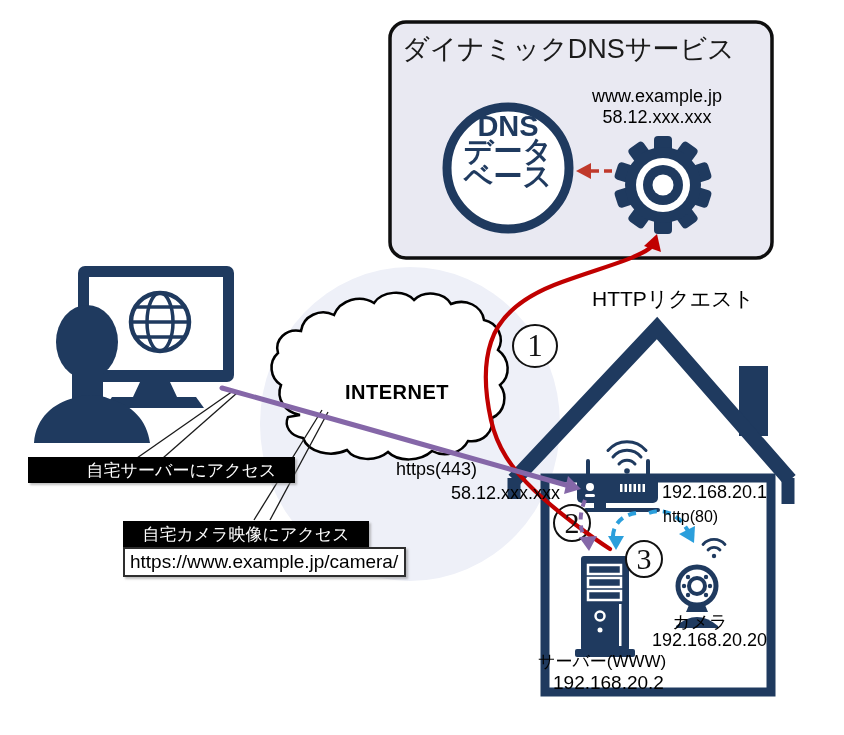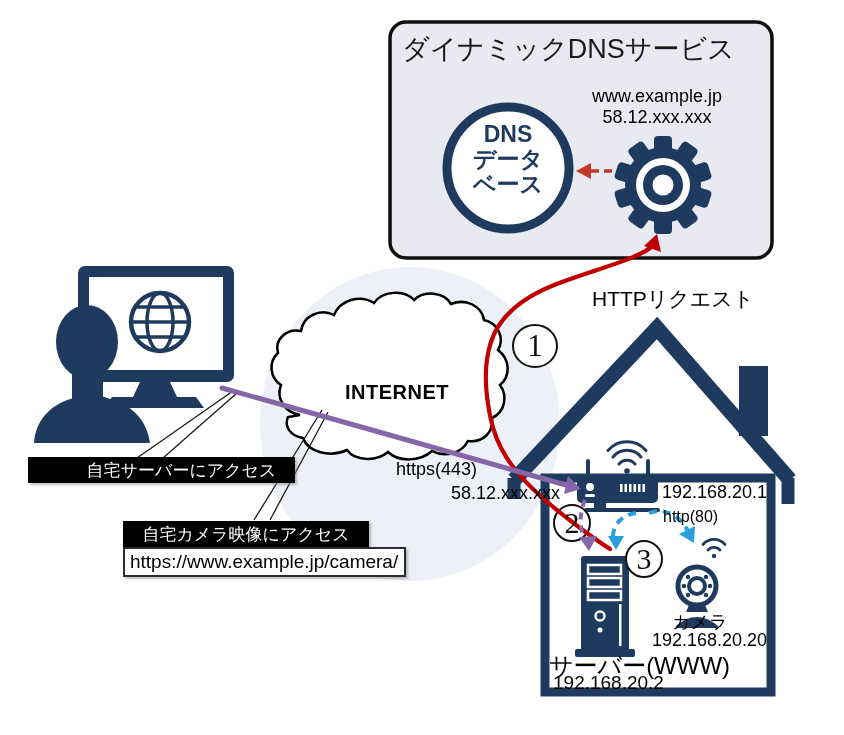--- a/index.html
+++ b/index.html
@@ -186,21 +186,21 @@
       <polygon points="616,550 624,536 608,536" fill="#2b9fdc"></polygon>
     </g>
     <g>
       <path d="M 649,513 C 665,507 680,516 688,531" fill="none" stroke="#2b9fdc" stroke-width="4" stroke-dasharray="8,6"></path>
       <polygon points="694,543 695,526 679,534" fill="#2b9fdc"></polygon>
     </g>
   </svg>
 
   <div class="txt" style="left:402px;top:34px;font-size:27px;color:#1a1a1a;">ダイナミックDNSサービス</div>
 
-  <div class="txt center navy" style="left:448px;top:114px;width:120px;font-size:23px;font-weight:bold;line-height:25px;margin-top:8px;">
+  <div class="txt center navy" style="left:448px;top:114px;width:120px;font-size:29px;font-weight:bold;line-height:25px;">
     <span style="display:block">DNS</span>
     <span style="display:block">データ</span>
     <span style="display:block">ベース</span>
   </div>
 
   <div class="txt center" style="left:568px;top:86px;width:178px;font-size:18px;line-height:21px;">
     <span style="display:block">www.example.jp</span>
     <span style="display:block">58.12.xxx.xxx</span>
   </div>
 
@@ -210,21 +210,21 @@
 
   <div class="txt" style="left:396px;top:459px;font-size:18px;">https(443)</div>
   <div class="txt" style="left:451px;top:483px;font-size:18px;">58.12.xxx.xxx</div>
 
   <div class="txt" style="left:662px;top:482px;font-size:18px;">192.168.20.1</div>
   <div class="txt" style="left:663px;top:508px;font-size:16px;">http(80)</div>
 
   <div class="txt center" style="left:659px;top:612px;width:82px;font-size:18px;">カメラ</div>
   <div class="txt" style="left:652px;top:630px;font-size:18px;">192.168.20.20</div>
 
-  <div class="txt" style="left:549px;top:652px;font-size:24px;">サーバー(WWW)</div>
+  <div class="txt" style="left:538px;top:652px;font-size:17px;">サーバー(WWW)</div>
   <div class="txt" style="left:553px;top:672px;font-size:19px;">192.168.20.2</div>
 
   <div class="step" style="left:514px;top:325px;width:42px;height:42px;font-size:31px;">1</div>
   <div class="step" style="left:554px;top:505px;width:36px;height:36px;font-size:30px;">2</div>
   <div class="step" style="left:626px;top:541px;width:36px;height:36px;font-size:30px;">3</div>
 
   <div class="co-header" style="left:28px;top:457px;width:227px;height:26px;padding-left:40px;">自宅サーバーにアクセス</div>
 
   <div class="co-header" style="left:123px;top:521px;width:246px;height:26px;">自宅カメラ映像にアクセス</div>
   <div class="co-body" style="left:123px;top:547px;width:274px;height:26px;">https://www.example.jp/camera/</div>

